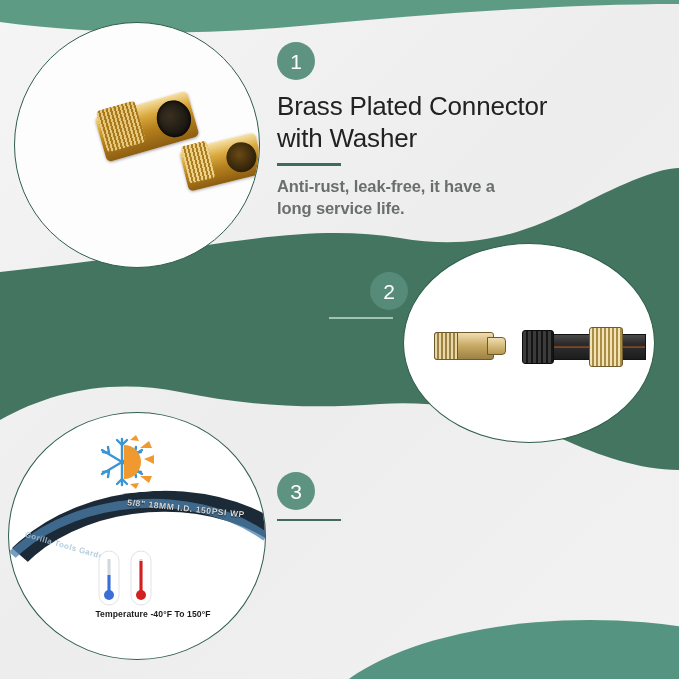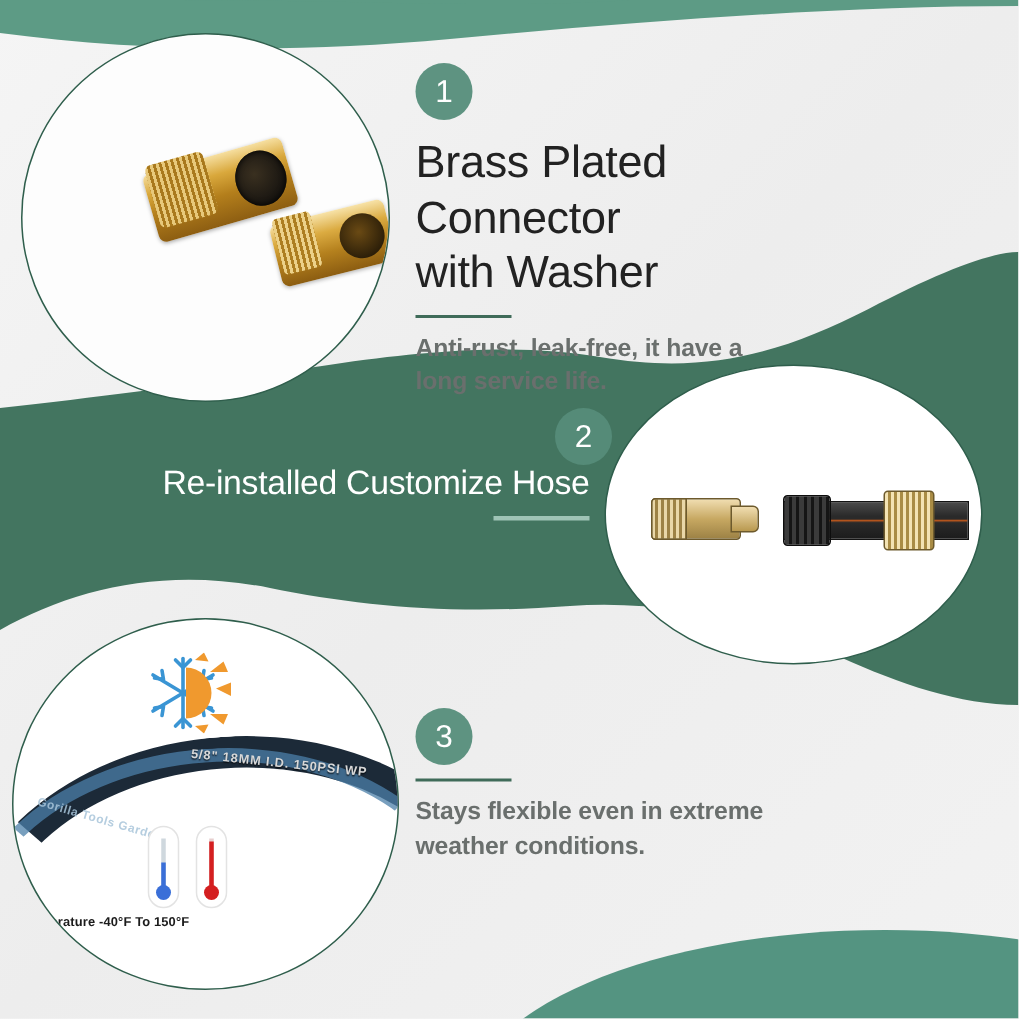--- a/index.html
+++ b/index.html
@@ -36,21 +36,21 @@
   .block{position:absolute;}
   .badge{
     width:38px;height:38px;border-radius:50%;
     background:#5e9381;color:#ffffff;
     display:flex;align-items:center;justify-content:center;
     font-size:21px;font-weight:400;line-height:1;
     font-family:"Liberation Sans", sans-serif;
     letter-spacing:0px;
   }
   .title{
-    font-size:30px;line-height:1.22;font-weight:400;
+    font-size:26px;line-height:1.22;font-weight:400;
     color:#222222;margin-top:11px;letter-spacing:-0.2px;
     white-space:pre-line;
   }
   .rule{height:2.4px;width:64px;background:#3f6b59;margin-top:9px;margin-bottom:9px;}
   .desc{
     font-size:16.5px;line-height:1.35;color:#6a6f6d;font-weight:700;
     white-space:pre-line;letter-spacing:-0.1px;
   }
 
   
@@ -171,21 +171,21 @@
   }
   .p3-brandtext{
     position:absolute;left:14px;top:132px;width:110px;
     transform:rotate(16deg);
     color:#a8c5da;font-size:8px;font-weight:700;letter-spacing:.4px;
     white-space:nowrap;opacity:.85;
   }
   .sunflake{position:absolute;left:85px;top:22px;width:62px;height:54px;}
   .thermos{position:absolute;left:84px;top:136px;width:68px;height:58px;}
   .temp-label{
-    position:absolute;left:2px;top:196px;width:244px;text-align:left;
+    position:absolute;left:22px;top:196px;width:244px;text-align:center;
     font-size:8.6px;font-weight:700;color:#1b1b1b;letter-spacing:.1px;
   }
 </style>
 </head>
 <body>
 
 <div id="stage">
 
   <svg class="bg-svg" viewBox="0 0 679 679">
     <defs>
@@ -283,24 +283,21 @@
     <div class="badge">1</div>
     <div class="title">Brass Plated Connector
 with Washer</div>
     <div class="rule"></div>
     <div class="desc">Anti-rust, leak-free, it have a
 long service life.</div>
   </div>
 
   <div class="block" id="block2">
     <div class="badge">2</div>
-    <div class="title">Re-installed Customize Hose</div>
     <div class="rule"></div>
   </div>
 
   <div class="block" id="block3">
     <div class="badge">3</div>
     <div class="rule"></div>
-    <div class="desc">Stays flexible even in extreme
-weather conditions.</div>
   </div>
 
 </div>
 
 </body></html>

